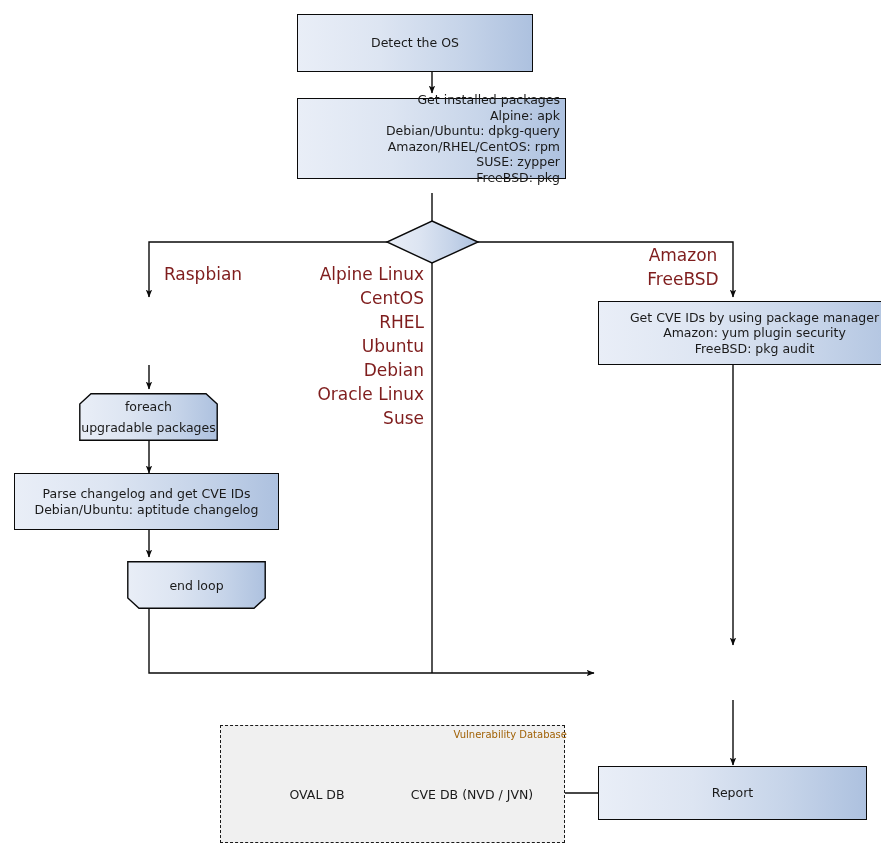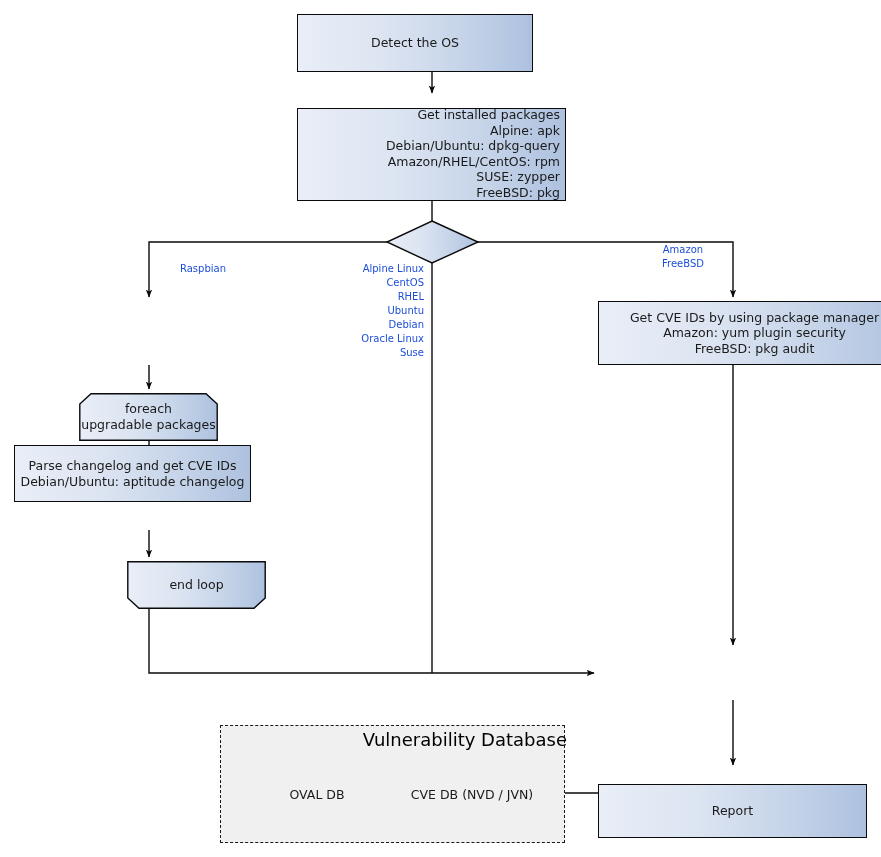--- a/index.html
+++ b/index.html
@@ -86,51 +86,51 @@
     stroke: #0a0a0a;
     stroke-width: 1.4;
   }
   .shape-label {
     position: relative;
     z-index: 2;
     width: 100%;
     text-align: center;
     white-space: pre-line;
     font-size: 12.5px;
-    line-height: 16px;
+    line-height: 21px;
   }
   .cyl-label {
     position: absolute;
     left: 0;
     right: 0;
     text-align: center;
     font-size: 12.5px;
     color: #1a1a1a;
     z-index: 3;
     pointer-events: none;
   }
   
   .group-box {
     position: absolute;
     box-sizing: border-box;
     border: 1.7px dashed #1a1a1a;
     background: #f0f0f0;
   }
   .group-title {
     position: absolute;
-    font-size: 18px;
-    color: #000000;
+    font-size: 10px;
+    color: #a16207;
     text-align: right;
     white-space: nowrap;
   }
   .edge-label {
     position: absolute;
-    font-size: 10px;
-    line-height: 14px;
-    color: #1d4ed8;
+    font-size: 17px;
+    line-height: 24px;
+    color: #7f1d1d;
     white-space: pre-line;
   }
   .edge-label.align-right { text-align: right; }
   .edge-label.align-center { text-align: center; }
 </style>
 </head>
 <body>
 
 <div id="canvas">
 
@@ -199,60 +199,60 @@
 
   <div class="group-box" style="left:220px; top:725px; width:345px; height:118px;"></div>
   <div class="group-title" style="left:265px; top:729px; width:302px;">Vulnerability Database</div>
   <div class="cyl-label" style="left:242px; top:787px; width:150px;">OVAL DB</div>
   <div class="cyl-label" style="left:400px; top:787px; width:144px;">CVE DB (NVD / JVN)</div>
 
   <div class="node" style="left:297px; top:14px; width:236px; height:58px;">
     <span class="node-text">Detect the OS</span>
   </div>
 
-  <div class="node right-align" style="left:297px; top:108px; width:269px; height:93px;align-items:flex-end;">
+  <div class="node right-align" style="left:297px; top:98px; width:269px; height:81px;">
     <span class="node-text">Get installed packages
 Alpine: apk
 Debian/Ubuntu: dpkg-query
 Amazon/RHEL/CentOS: rpm
 SUSE: zypper
 FreeBSD: pkg</span>
   </div>
 
 
   <div class="node shape-loop-start" style="left:79px; top:393px; width:139px; height:48px;">
     <div class="inner"></div>
     <svg class="outline" viewBox="0 0 139 48" preserveAspectRatio="none">
       <polygon points="12,0.8 127,0.8 138.2,11 138.2,47.2 0.8,47.2 0.8,11" vector-effect="non-scaling-stroke"></polygon>
     </svg>
     <span class="shape-label">foreach
 upgradable  packages</span>
   </div>
 
-  <div class="node" style="left:14px; top:445px; width:237px; height:57px;">
+  <div class="node" style="left:14px; top:473px; width:265px; height:57px;">
     <span class="node-text">Parse changelog and get  CVE IDs
 Debian/Ubuntu: aptitude changelog</span>
   </div>
 
   <div class="node shape-loop-end" style="left:79px; top:561px; width:139px; height:48px;">
     <div class="inner"></div>
     <svg class="outline" viewBox="0 0 139 48" preserveAspectRatio="none">
       <polygon points="0.8,0.8 138.2,0.8 138.2,37 127,47.2 12,47.2 0.8,37" vector-effect="non-scaling-stroke"></polygon>
     </svg>
     <span class="shape-label">end loop</span>
   </div>
 
   <div class="node" style="left:598px; top:301px; width:313px; height:64px;">
     <span class="node-text">Get CVE IDs by using package manager
 Amazon: yum plugin security
 FreeBSD: pkg audit</span>
   </div>
 
 
-  <div class="node" style="left:598px; top:766px; width:269px; height:54px;margin-top:18px;">
+  <div class="node" style="left:598px; top:766px; width:269px; height:54px;">
     <span class="node-text">Report</span>
   </div>
 
   <div class="edge-label align-center" style="left:148px; top:262px; width:110px;">Raspbian</div>
 
   <div class="edge-label align-right" style="left:300px; top:262px; width:124px;">Alpine Linux
 CentOS
 RHEL
 Ubuntu
 Debian

